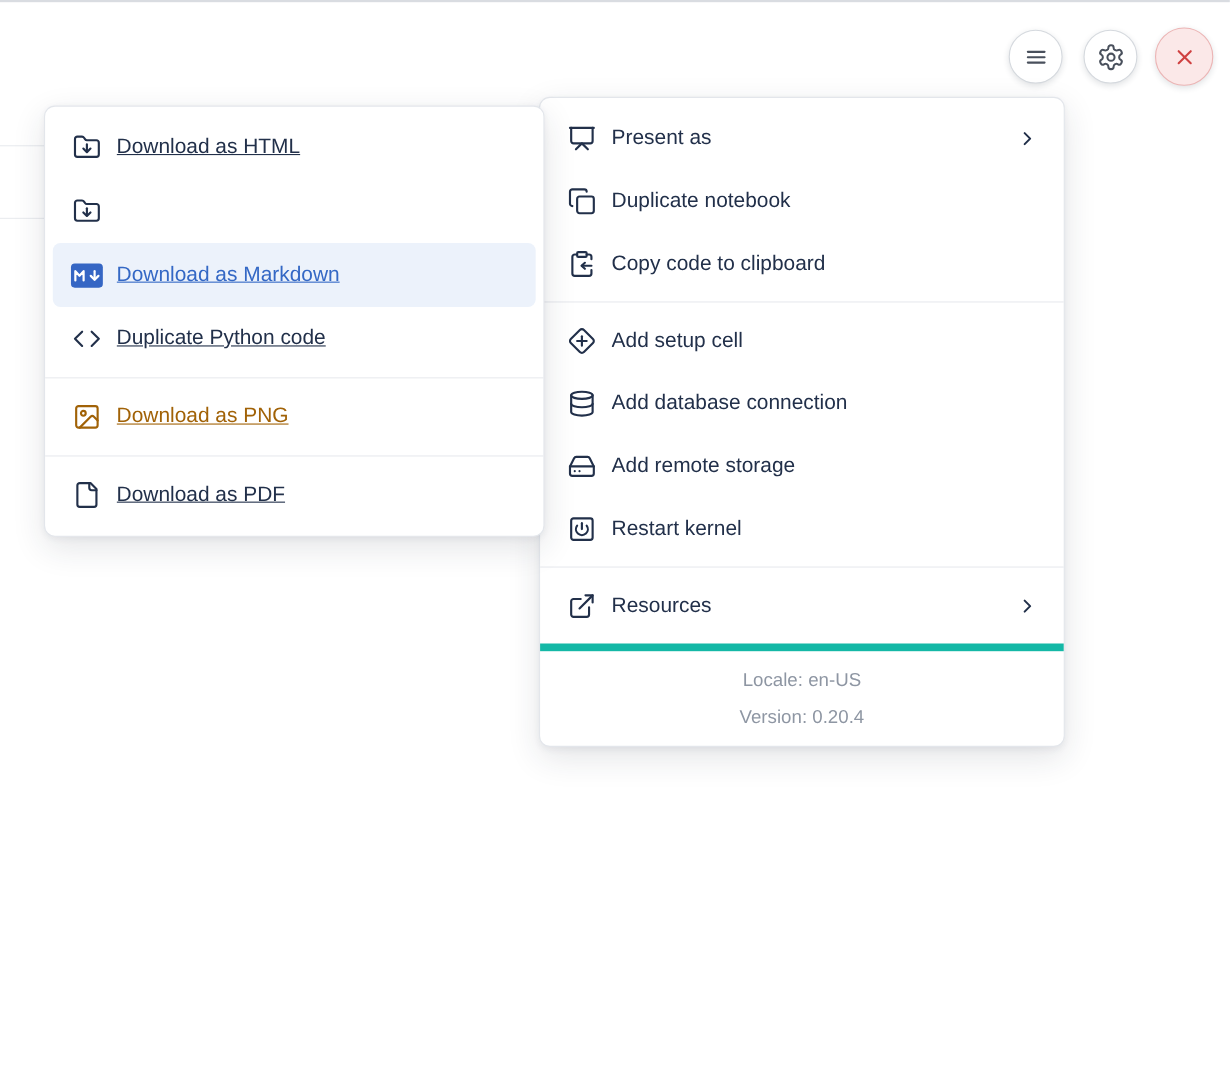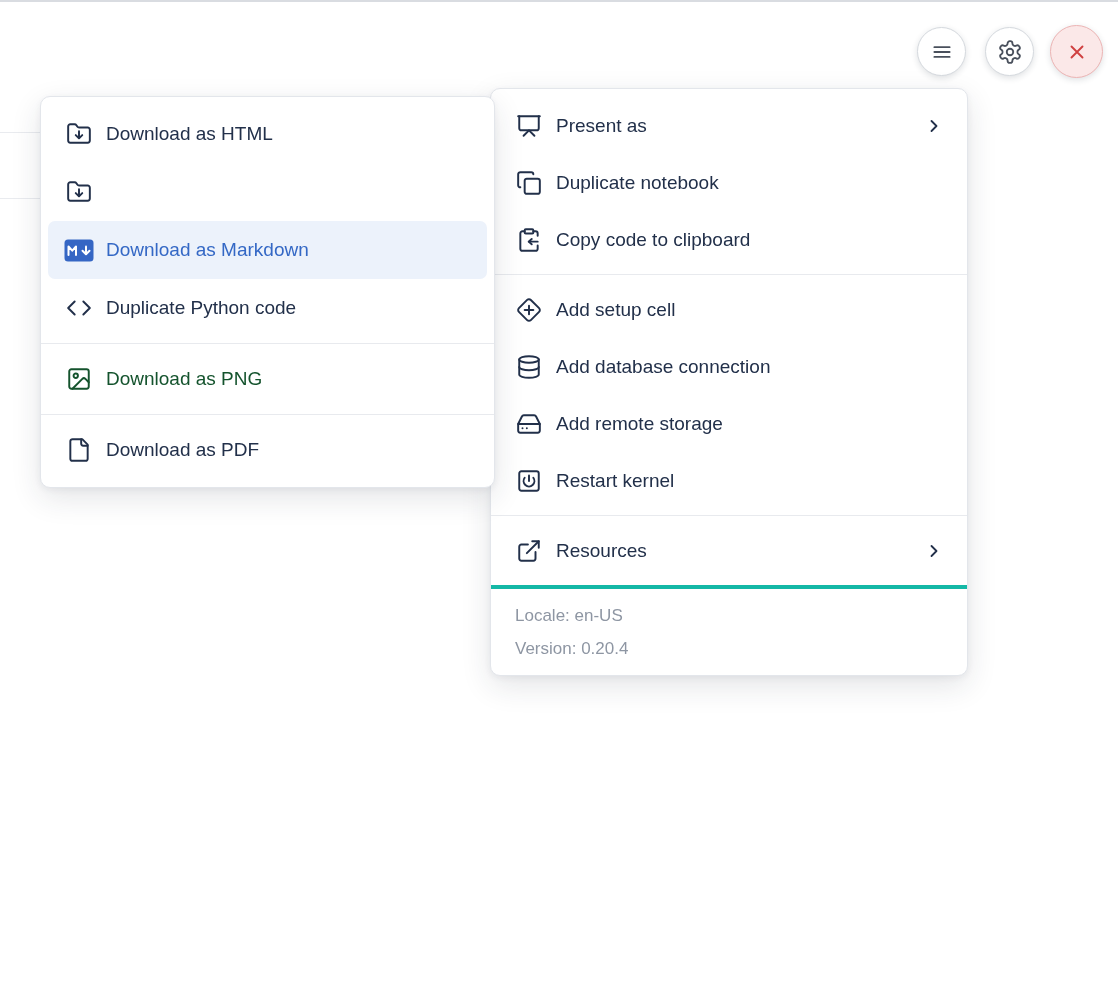--- a/index.html
+++ b/index.html
@@ -42,44 +42,44 @@
   }
   #download-submenu { left:40px; top:96px; width:455px; z-index:3; }
   #main-menu { left:490px; top:88px; width:478px; z-index:2; }
 
   .menu-item {
     display:flex; align-items:center;
     height:57px; padding:0 16px; border-radius:7px;
     font-size:19px; color:#22304a; cursor:pointer;
     white-space:nowrap;
   }
-  #download-submenu .menu-item { height:58px; }
+  #download-submenu .menu-item { height:58px;text-decoration:underline; }
   .menu-item.highlighted { background:#ecf2fb; color:#3468c5; }
-  .menu-item.disabled { color:#14532d; cursor:default; }
+  .menu-item.disabled { color:#a16207; cursor:default; }
 
   .mi-icon {
     width:30px; flex:none; margin-right:12px;
     display:flex; align-items:center; justify-content:center;
   }
   .mi-icon svg { width:26px; height:26px; }
   .mi-icon svg.badge { width:30px; height:23px; }
 
   .mi-label { flex:1 1 auto; overflow:hidden; }
   .mi-shortcut {
     flex:none; color:#8e96a3; font-size:18px;
     letter-spacing:3px; margin-left:12px;
   }
   .mi-chevron { flex:none; width:20px; height:20px; margin-left:12px; display:flex; }
   .mi-chevron svg { width:20px; height:20px; }
 
   .separator { height:1px; background:#e8eaee; margin:6px -7px; }
 
   .menu-footer {
-    border-top:4px solid #14b8a6;
-    margin:6px -7px 0; padding:10px 24px 2px;
+    border-top:7px solid #14b8a6;
+    margin:6px -7px 0; padding:10px 24px 2px;text-align:center;
   }
   .footer-row { color:#8e96a3; font-size:17px; line-height:33px; }
 </style>
 </head>
 <body>
 
 <div id="top-hairline" class="hairline"></div>
 <div id="left-line-1" class="hairline"></div>
 <div id="left-line-2" class="hairline"></div>
 

